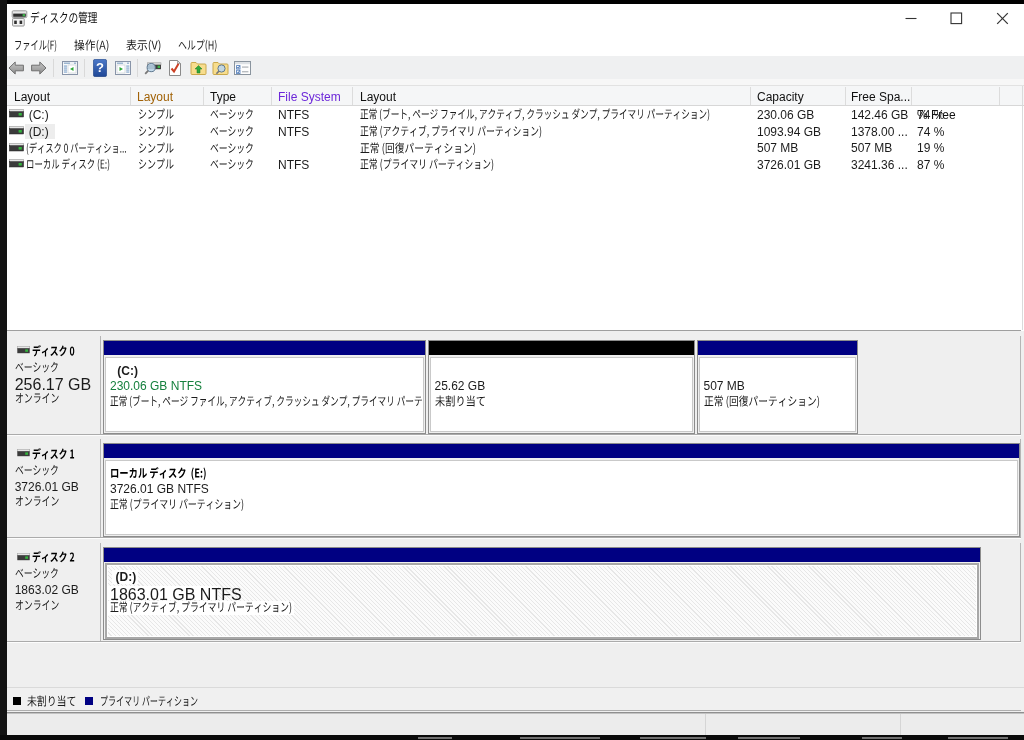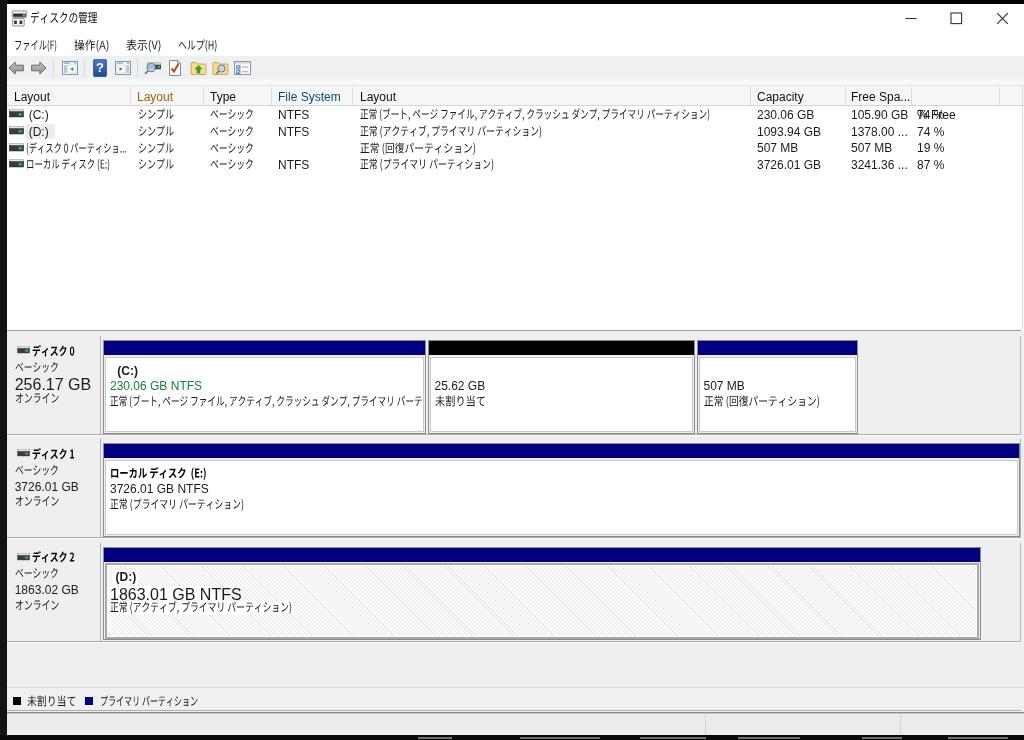--- a/index.html
+++ b/index.html
@@ -216,21 +216,21 @@
 <div style="position:absolute;left:271.0px;top:87.0px;width:1.0px;height:18.0px;background:#dcdcdc"></div>
 <div style="position:absolute;left:352.0px;top:87.0px;width:1.0px;height:18.0px;background:#dcdcdc"></div>
 <div style="position:absolute;left:750.0px;top:87.0px;width:1.0px;height:18.0px;background:#dcdcdc"></div>
 <div style="position:absolute;left:845.0px;top:87.0px;width:1.0px;height:18.0px;background:#dcdcdc"></div>
 <div style="position:absolute;left:911.0px;top:87.0px;width:1.0px;height:18.0px;background:#dcdcdc"></div>
 <div style="position:absolute;left:999.0px;top:87.0px;width:1.0px;height:18.0px;background:#dcdcdc"></div>
 <div style="position:absolute;left:7.0px;top:105.0px;width:1017.0px;height:1.0px;background:#d7d7d7"></div>
 <div class="L" style="left:14.0px;top:90.6px;font-size:12px;font-weight:400;color:#101010;letter-spacing:0">Layout</div>
 <div class="L" style="left:137.0px;top:90.6px;font-size:12px;font-weight:400;color:#a16207;letter-spacing:0">Layout</div>
 <div class="L" style="left:210.0px;top:90.6px;font-size:12px;font-weight:400;color:#101010;letter-spacing:0">Type</div>
-<div class="L" style="left:278.0px;top:90.6px;font-size:12px;font-weight:400;color:#0c4a6e;letter-spacing:0">File System</div>
+<div class="L" style="left:278.0px;top:90.6px;font-size:12px;font-weight:400;color:#6d28d9;letter-spacing:0">File System</div>
 <div class="L" style="left:360.0px;top:90.6px;font-size:12px;font-weight:400;color:#101010;letter-spacing:0">Layout</div>
 <div class="L" style="left:757.0px;top:90.6px;font-size:12px;font-weight:400;color:#101010;letter-spacing:0">Capacity</div>
 <div class="L" style="left:851.0px;top:90.6px;font-size:12px;font-weight:400;color:#101010;letter-spacing:0">Free Spa...</div>
 <div class="L" style="left:917.0px;top:109px;font-size:12px;font-weight:400;color:#101010;letter-spacing:0">% Free</div>
 <div style="position:absolute;left:25.0px;top:123.5px;width:30.0px;height:15.5px;background:#ededed"></div>
 <svg class="ic" style="left:9.0px;top:109.2px" width="15" height="9" viewBox="0 0 15 9">
 <rect x="0.4" y="0.4" width="14.2" height="3" fill="#e6e6e6" stroke="#a8a8a8" stroke-width="0.7"></rect>
 <rect x="0.4" y="2.6" width="14.2" height="5.4" fill="#3b3b3b" stroke="#2a2a2a" stroke-width="0.5"></rect>
 <rect x="9.6" y="4" width="3.2" height="2.6" fill="#33b43c"></rect>
 </svg>
@@ -293,21 +293,21 @@
 <svg class="t" style="left:360.0px;top:156.2px;color:#1c1c1c" width="136.0" height="17" viewBox="0 -12.5 136.0 17">
       <use href="#g12"></use>
     </svg>
 <div class="L" style="left:278.0px;top:109.0px;font-size:12px;font-weight:400;color:#1b1b1b;letter-spacing:0">NTFS</div>
 <div class="L" style="left:278.0px;top:125.7px;font-size:12px;font-weight:400;color:#1b1b1b;letter-spacing:0">NTFS</div>
 <div class="L" style="left:278.0px;top:159.1px;font-size:12px;font-weight:400;color:#1b1b1b;letter-spacing:0">NTFS</div>
 <div class="L" style="left:757.0px;top:109.0px;font-size:12px;font-weight:400;color:#1b1b1b;letter-spacing:0">230.06 GB</div>
 <div class="L" style="left:757.0px;top:125.7px;font-size:12px;font-weight:400;color:#1b1b1b;letter-spacing:0">1093.94 GB</div>
 <div class="L" style="left:757.0px;top:142.4px;font-size:12px;font-weight:400;color:#1b1b1b;letter-spacing:0">507 MB</div>
 <div class="L" style="left:757.0px;top:159.1px;font-size:12px;font-weight:400;color:#1b1b1b;letter-spacing:0">3726.01 GB</div>
-<div class="L" style="left:851.0px;top:109.0px;font-size:12px;font-weight:400;color:#1b1b1b;letter-spacing:0">105.90 GB</div>
+<div class="L" style="left:851.0px;top:109.0px;font-size:12px;font-weight:400;color:#1b1b1b;letter-spacing:0">142.46 GB</div>
 <div class="L" style="left:851.0px;top:125.7px;font-size:12px;font-weight:400;color:#1b1b1b;letter-spacing:0">1378.00 ...</div>
 <div class="L" style="left:851.0px;top:142.4px;font-size:12px;font-weight:400;color:#1b1b1b;letter-spacing:0">507 MB</div>
 <div class="L" style="left:851.0px;top:159.1px;font-size:12px;font-weight:400;color:#1b1b1b;letter-spacing:0">3241.36 ...</div>
 <div class="L" style="left:917.0px;top:109.0px;font-size:12px;font-weight:400;color:#1b1b1b;letter-spacing:0">74 %</div>
 <div class="L" style="left:917.0px;top:125.7px;font-size:12px;font-weight:400;color:#1b1b1b;letter-spacing:0">74 %</div>
 <div class="L" style="left:917.0px;top:142.4px;font-size:12px;font-weight:400;color:#1b1b1b;letter-spacing:0">19 %</div>
 <div class="L" style="left:917.0px;top:159.1px;font-size:12px;font-weight:400;color:#1b1b1b;letter-spacing:0">87 %</div>
 <div style="position:absolute;left:7.0px;top:434.0px;width:1014.0px;height:1.0px;background:#ababab"></div>
 <div style="position:absolute;left:7.0px;top:435.0px;width:1014.0px;height:1.0px;background:#fdfdfd"></div>
 <div style="position:absolute;left:100.0px;top:336.0px;width:1.2px;height:98.0px;background:#b5b5b5"></div>

